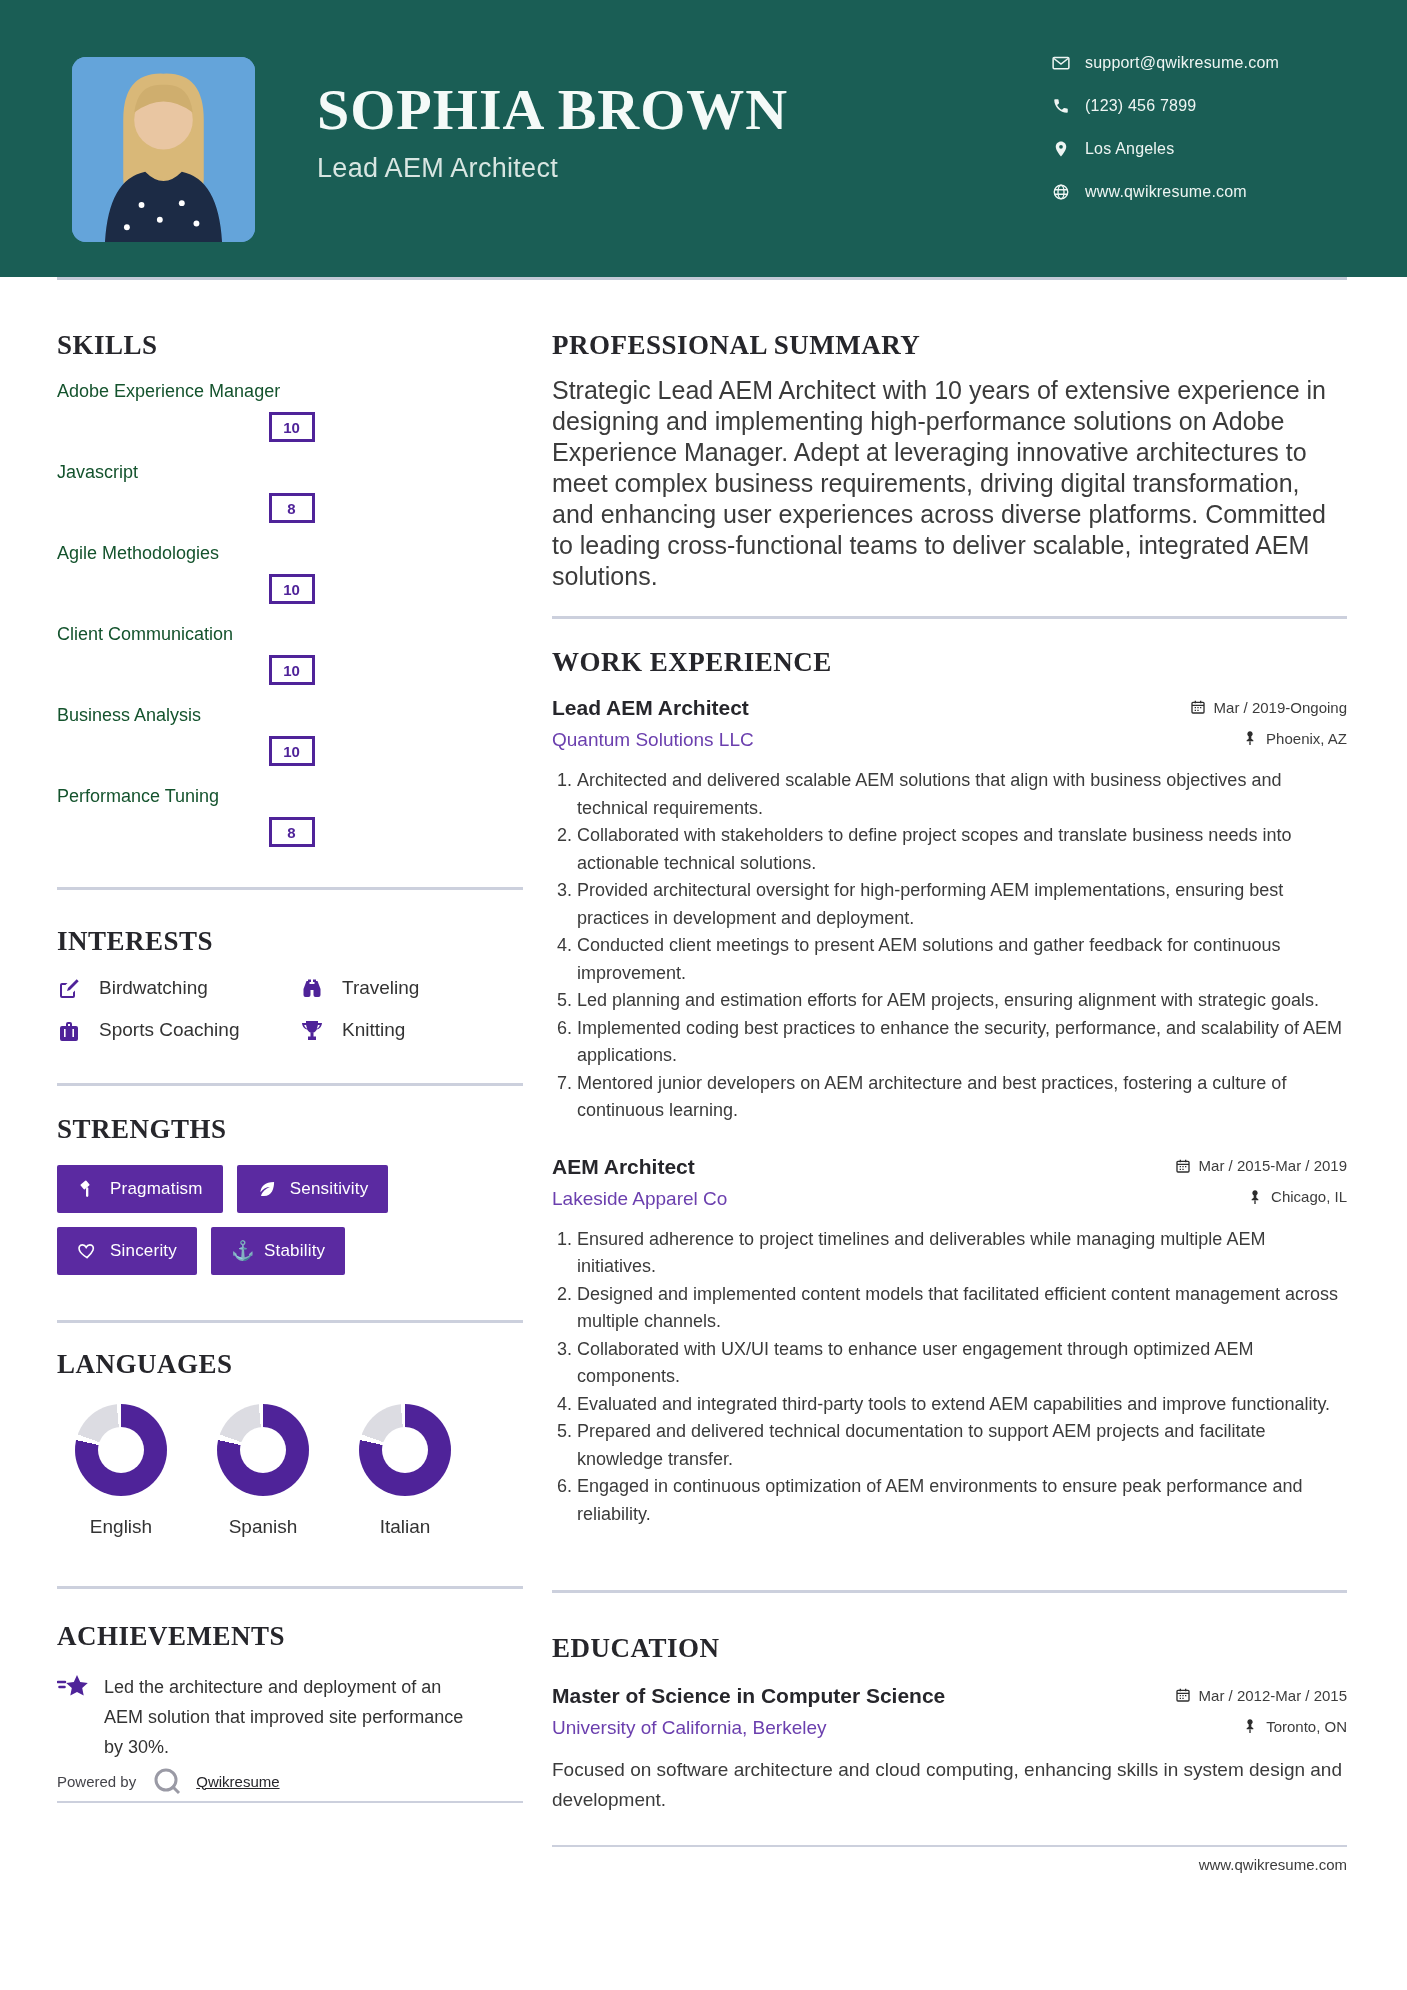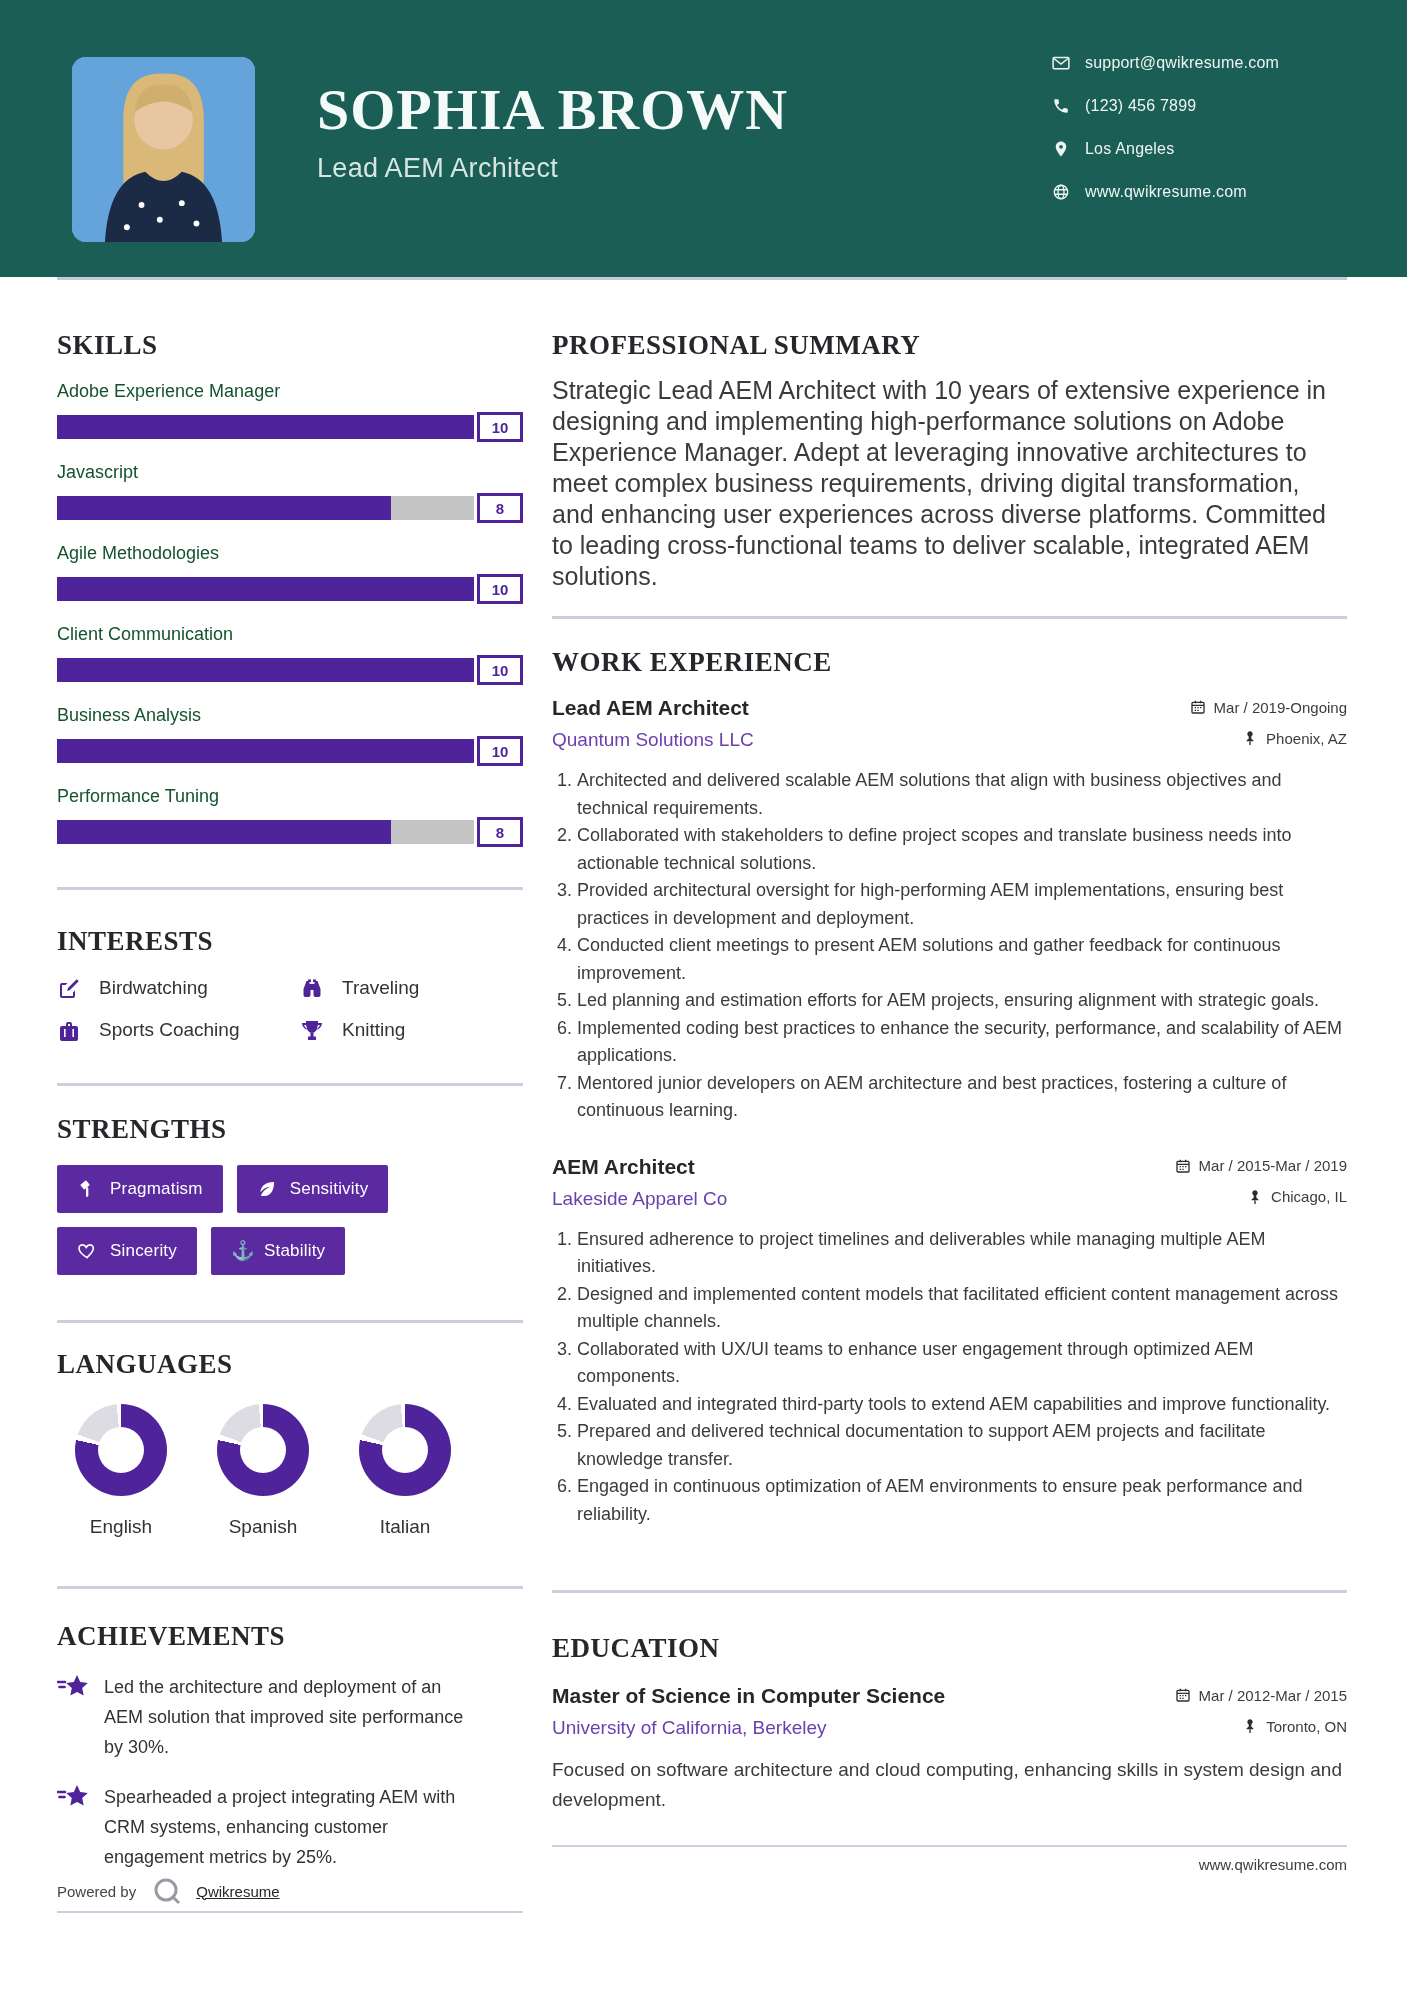--- a/index.html
+++ b/index.html
@@ -24,21 +24,21 @@
   .content { display:flex; padding:0 60px 0 57px; align-items:flex-start; }
   .col-left { width:466px; flex:0 0 466px; }
   .col-right { flex:1; margin-left:29px; }
 
   .sec-title { font-family:"Liberation Serif", serif; font-weight:bold; font-size:27px; color:#26262b; letter-spacing:.5px; }
   .divider { border-top:3px solid #ccd0dd; }
 
   
   .skill-label { font-size:18px; color:#14532d; margin-bottom:10px; }
   .skill { margin-top:20px; }
-  .skill-bar { display:flex; align-items:center; height:30px; }
+  .skill-bar { display:flex; align-items:center; height:30px;flex-direction:column; }
   .skill-track { flex:1; height:24px; background:#c4c4c4; position:relative; }
   .skill-fill { height:100%; background:#4f2399; }
   .skill-score { width:46px; height:30px; margin-left:3px; background:#fff; border:3px solid #4f2399; color:#4f2399; font-weight:bold; font-size:15px; display:flex; align-items:center; justify-content:center; flex:0 0 auto; }
 
   
   .interests-grid { display:grid; grid-template-columns:243px auto; row-gap:18px; margin-top:20px; }
   .interest { display:flex; }
   .interest .iicon { width:24px; height:24px; color:#4f2399; margin-right:18px; flex:0 0 auto; }
   .interest .iicon svg { width:24px; height:24px; display:block; }
   .interest span { font-size:19px; color:#333; }
@@ -315,29 +315,20 @@
       <div class="sec-title" style="margin-top:32px">ACHIEVEMENTS</div>
       <div class="ach">
         <span class="aicon">
           <svg viewBox="0 0 34 30" fill="currentColor">
               <path d="M20 1l3.2 7 7.6.9-5.6 5.2 1.5 7.5L20 18l-6.7 3.6 1.5-7.5L9.2 8.9l7.6-.9L20 1z"></path>
               <path d="M1 8h7M2.5 13h5" stroke="currentColor" stroke-width="2.6" stroke-linecap="round"></path>
             </svg>
         </span>
         <p>Led the architecture and deployment of an AEM solution that improved site performance by 30%.</p>
       </div>
-      <div class="ach">
-        <span class="aicon">
-          <svg viewBox="0 0 34 30" fill="currentColor">
-              <path d="M20 1l3.2 7 7.6.9-5.6 5.2 1.5 7.5L20 18l-6.7 3.6 1.5-7.5L9.2 8.9l7.6-.9L20 1z"></path>
-              <path d="M1 8h7M2.5 13h5" stroke="currentColor" stroke-width="2.6" stroke-linecap="round"></path>
-            </svg>
-        </span>
-        <p>Spearheaded a project integrating AEM with CRM systems, enhancing customer engagement metrics by 25%.</p>
-      </div>
 
       <div class="powered">
         <span class="ptext">Powered by</span>
         <span class="qlogo">
           <svg viewBox="0 0 30 30" fill="none" stroke="currentColor" stroke-width="3">
               <circle cx="14" cy="14" r="10"></circle>
               <path d="M20 20l7 7"></path>
             </svg>
         </span>
         <a href="#">Qwikresume</a>

